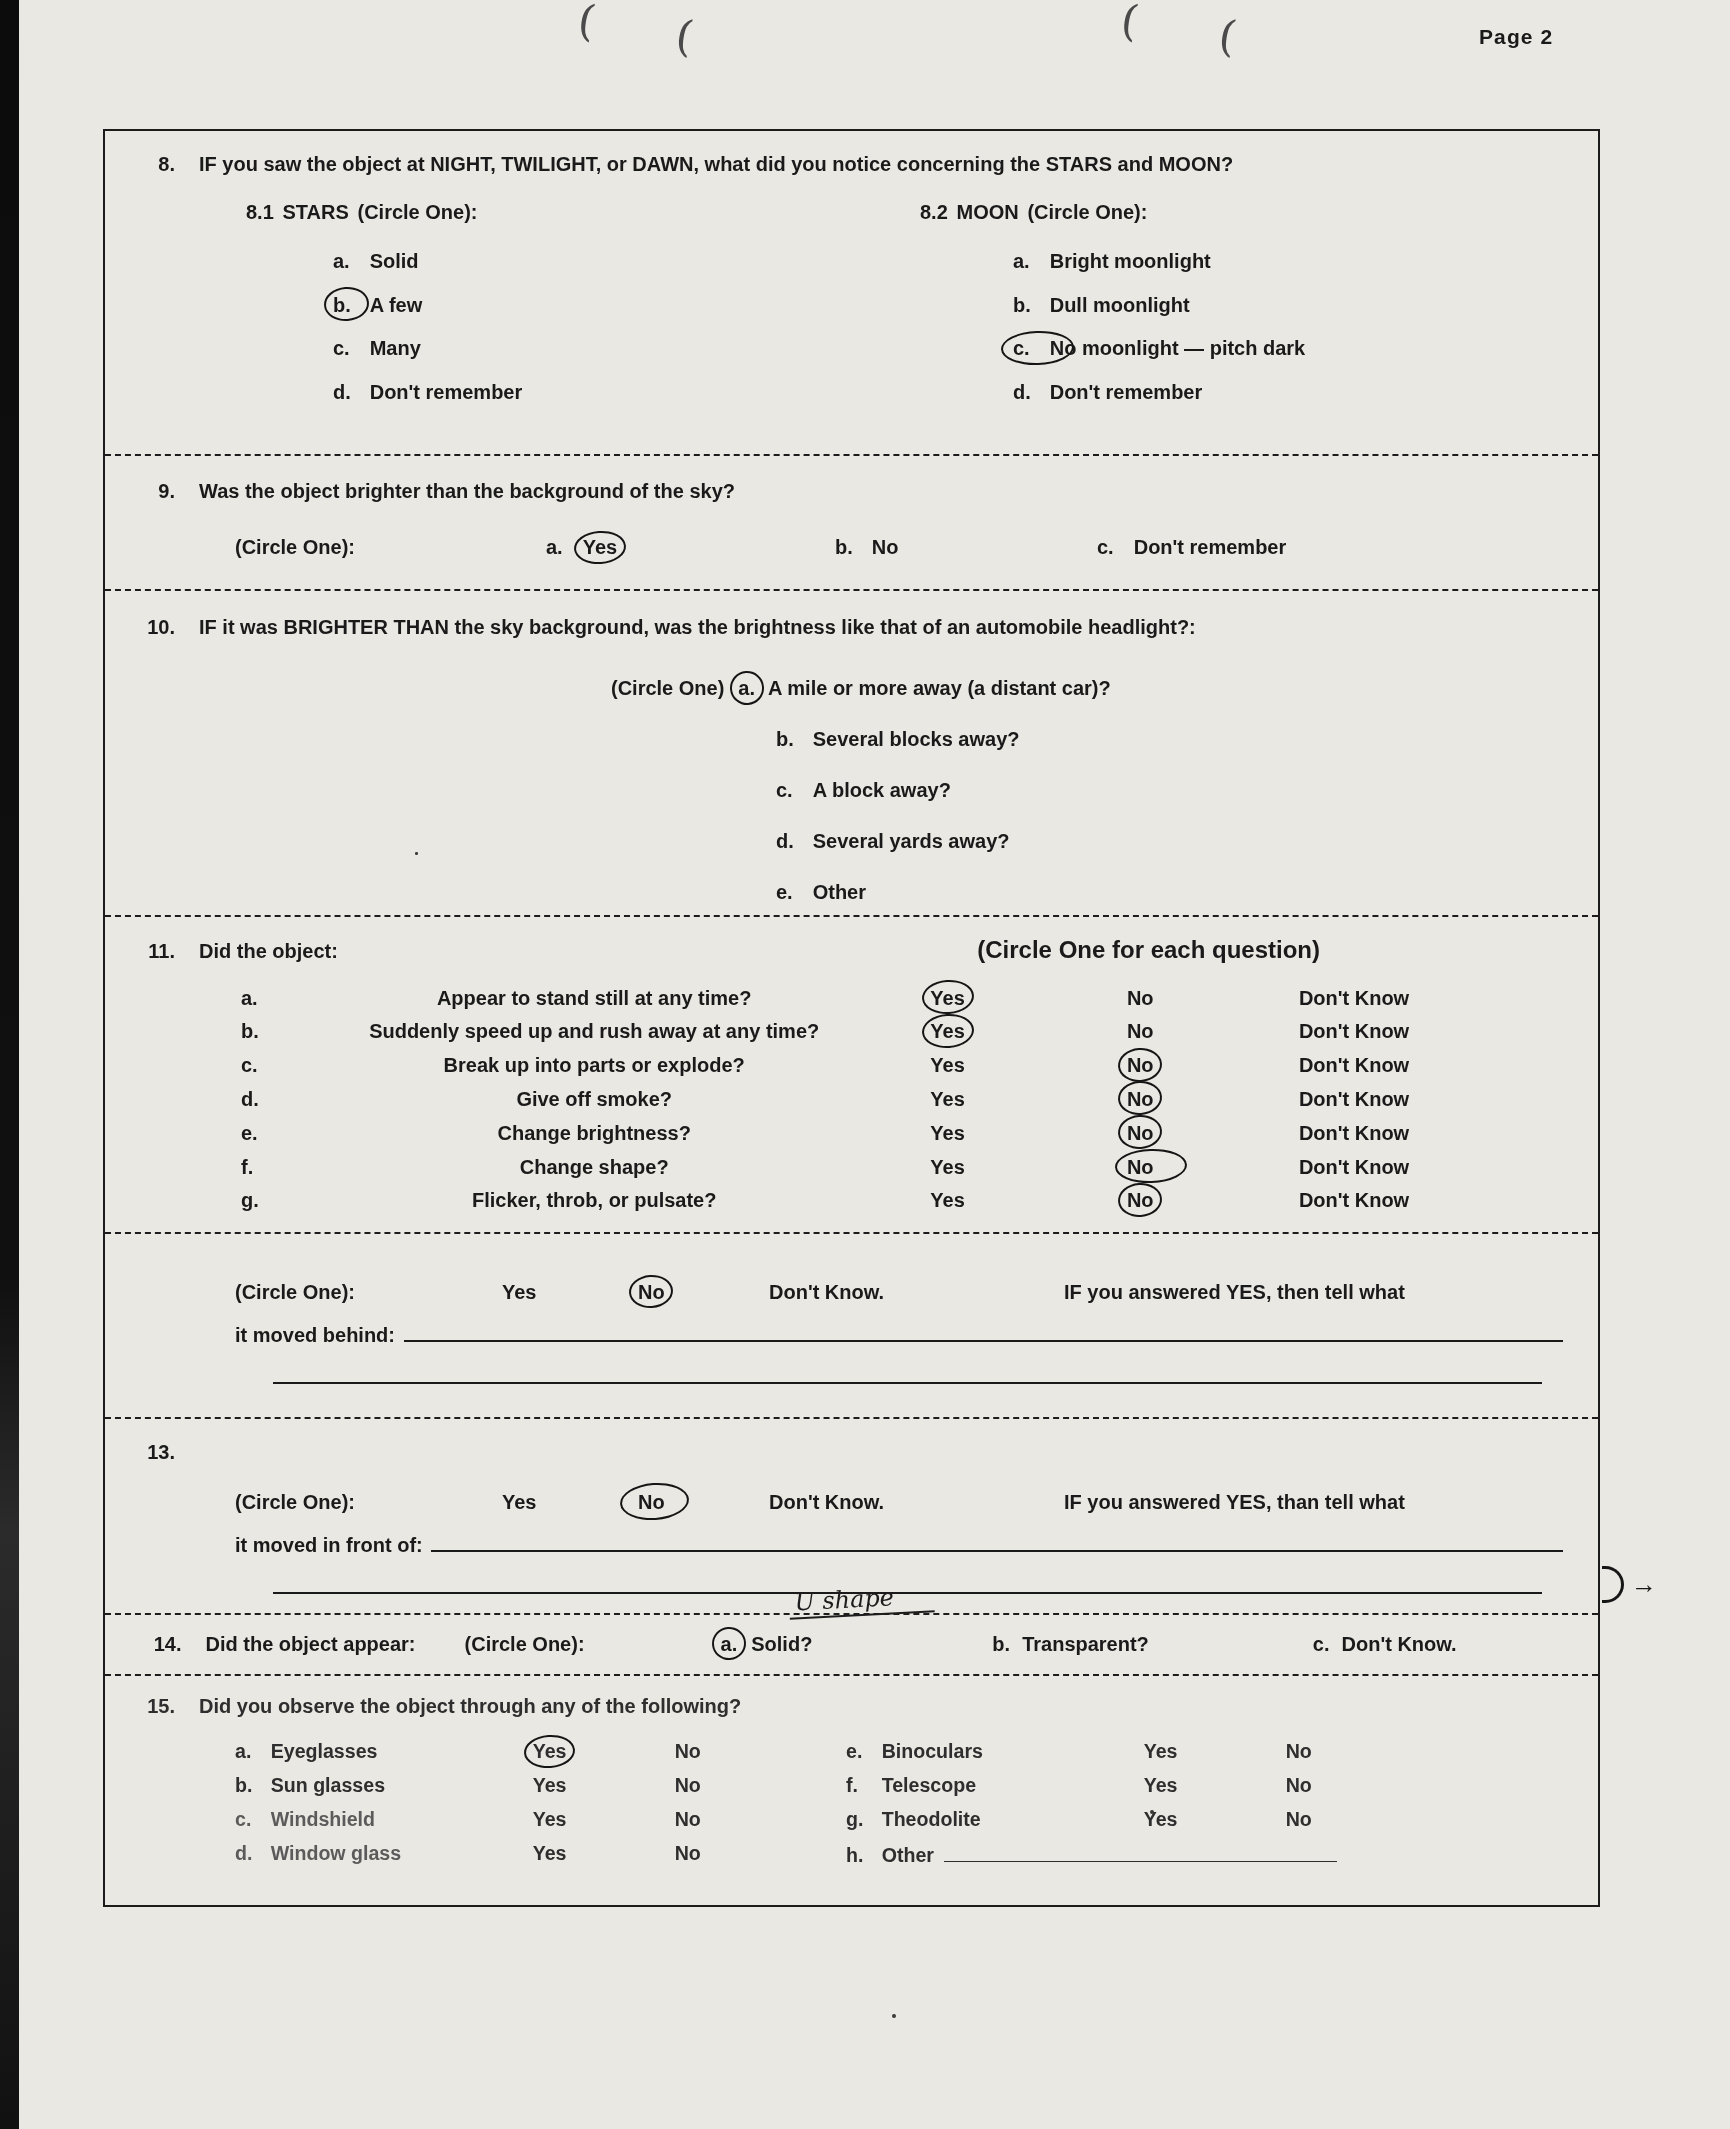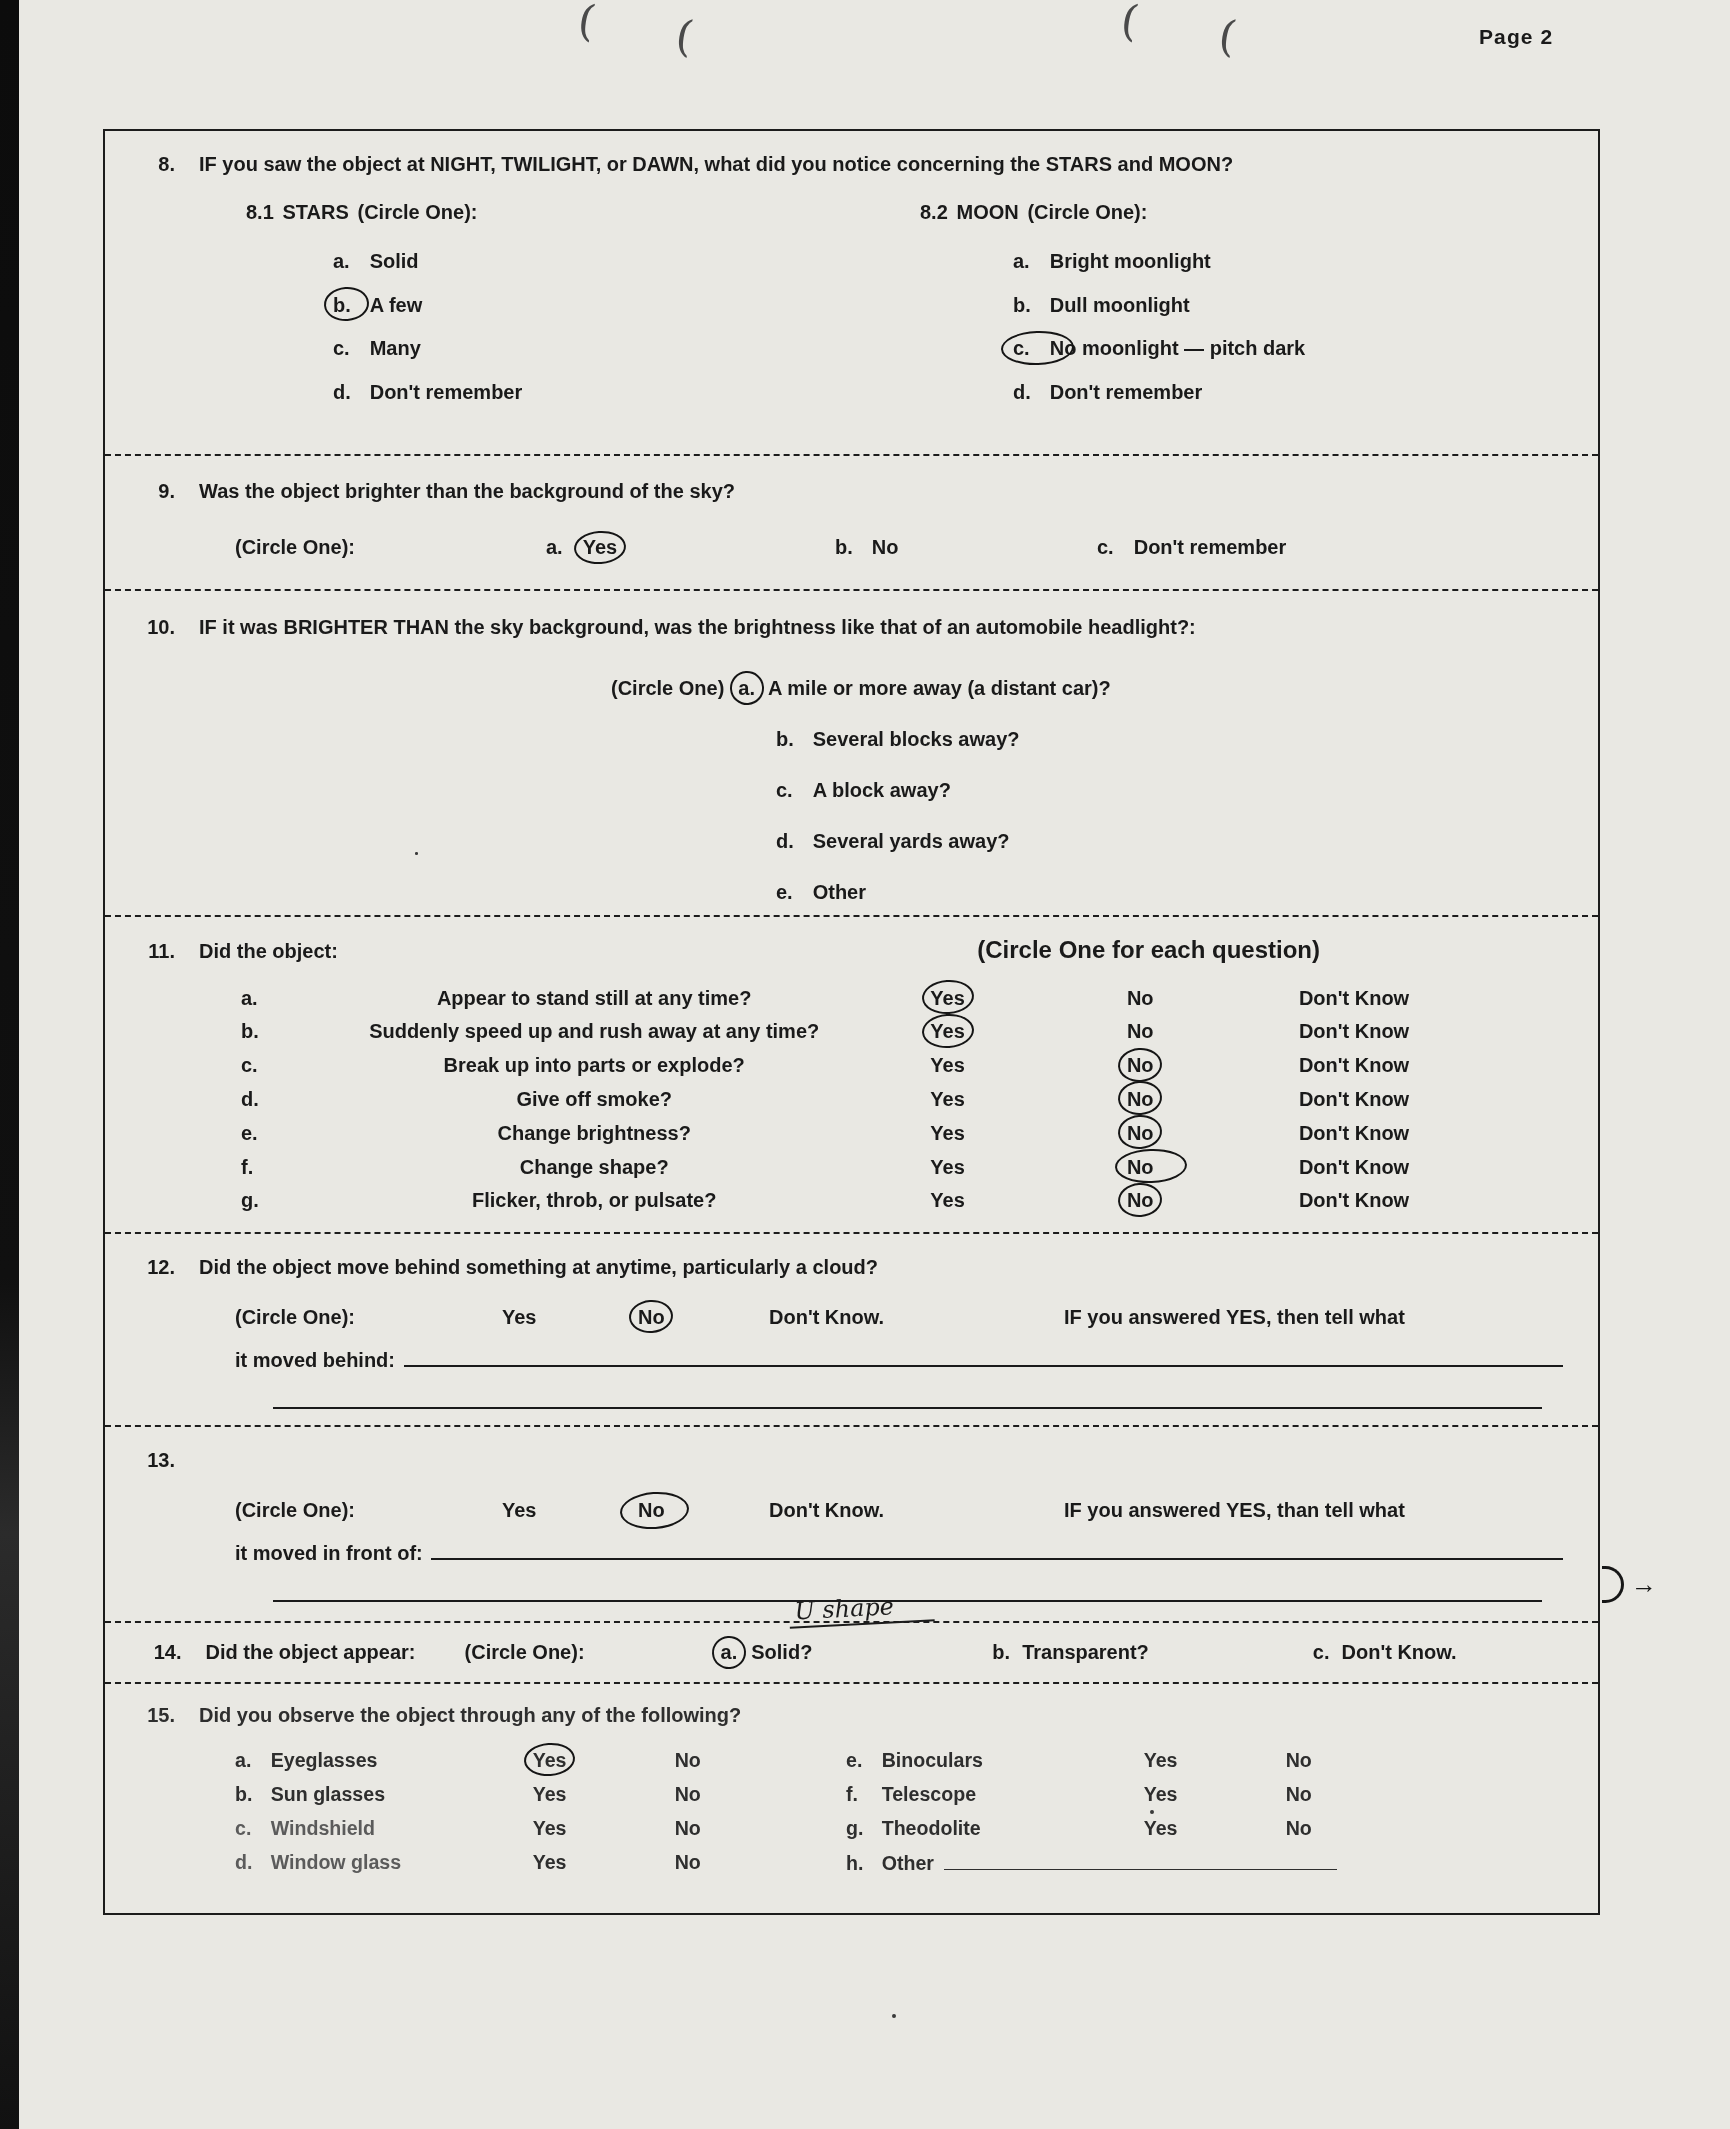--- a/index.html
+++ b/index.html
@@ -292,24 +292,20 @@
         <span class="q11-letter">g.</span>
         <span class="q11-q">Flicker, throb, or pulsate?</span>
         <span class="q11-yes"><span>Yes</span></span>
         <span class="q11-no"><span class="circled">No</span></span>
         <span class="q11-dk">Don't Know</span>
       </div>
     </div>
   </section>
 
   <section class="sec-q12">
-    <div class="q-line">
-      <span class="q-num">12.</span>
-      <span class="q-text">Did the object move behind something at anytime, particularly a cloud?</span>
-    </div>
     <div class="follow-row">
       <span class="italic fr-ci">(Circle One):</span>
       <span class="fr-yes">Yes</span>
       <span class="fr-no"><span class="circled">No</span></span>
       <span class="fr-dk">Don't Know.</span>
       <span class="fr-follow">IF you answered YES, then tell what</span>
     </div>
     <div class="behind-row">
       <span>it moved behind:</span>
       <span class="fill-line"></span>

